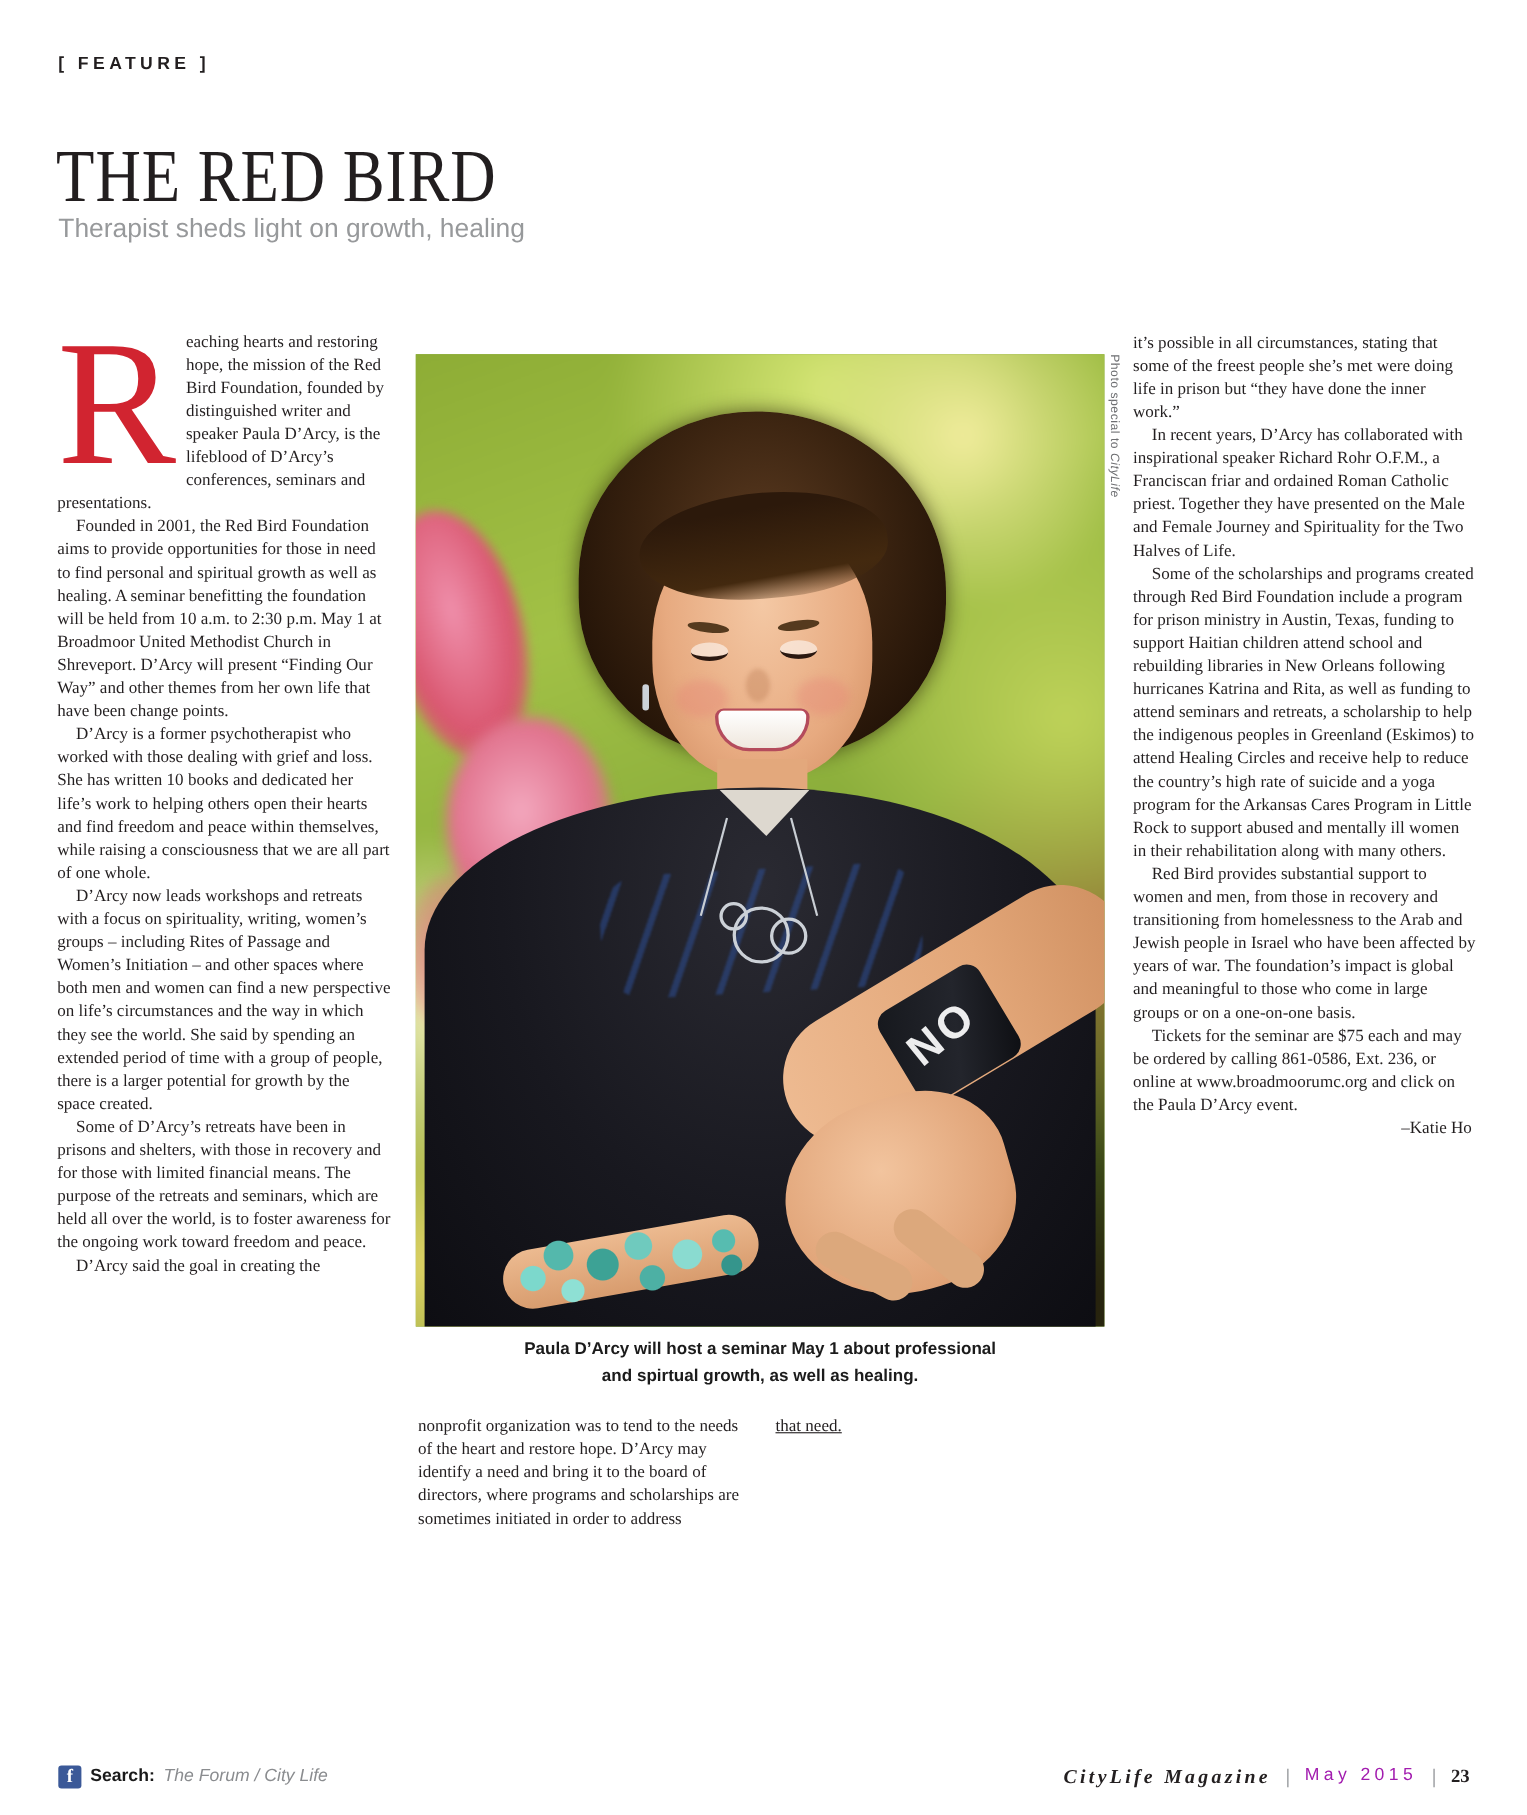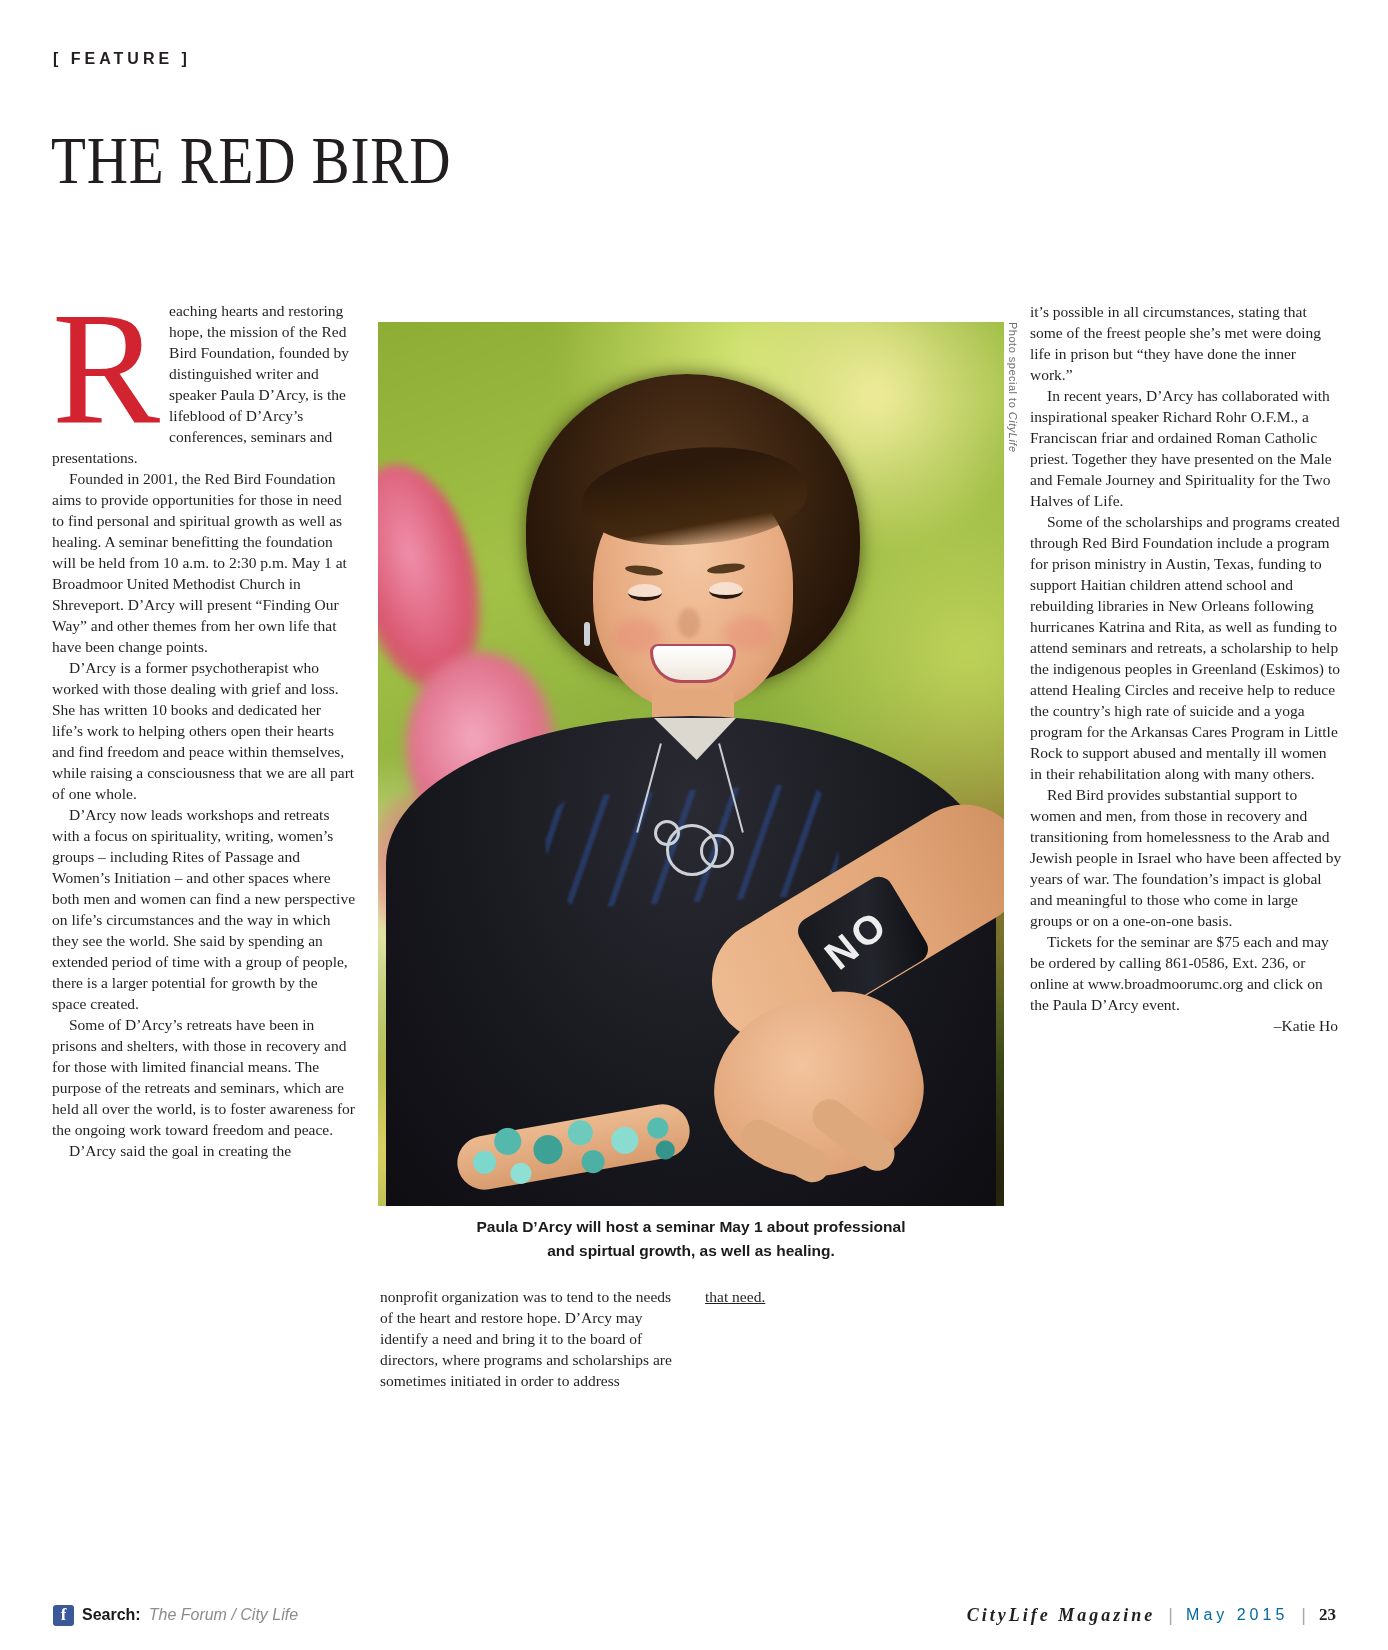--- a/index.html
+++ b/index.html
@@ -157,33 +157,34 @@
     display:flex; justify-content:space-between; align-items:center;
   }
   .footer-left { display:flex; align-items:center; gap:8px; }
   .fb-icon {
     width:21px; height:21px; border-radius:3px; background:#3b5998;
     color:#fff; text-align:center;
     font:bold 17px/20px "Liberation Serif","DejaVu Serif",serif;
   }
   .search-label { font:bold 16px "Liberation Sans","DejaVu Sans",sans-serif; color:#1a1a1a; }
   .search-value { font:italic 16px "Liberation Sans","DejaVu Sans",sans-serif; color:#8a8c8f; }
-  .footer-right { display:flex; align-items:center; gap:13px; }
+  .footer-right { display:flex; align-items:flex-start; gap:13px; }
   .mag-name { font:bold italic 18px "Liberation Serif","DejaVu Serif",serif; letter-spacing:3px; color:#231f20; }
   .pipe { font:300 18px "Liberation Sans","DejaVu Sans",sans-serif; color:#a7a9ac; }
-  .issue { font:16px "Liberation Sans","DejaVu Sans",sans-serif; letter-spacing:4px; color:#0369a1; }
+  .issue { font:16px "Liberation Sans","DejaVu Sans",sans-serif; letter-spacing:4px; color:#a21caf; }
   .pagenum { font:bold 17px "Liberation Serif","DejaVu Serif",serif; color:#231f20; }
 </style>
 </head>
 <body>
 
 <div class="page">
 
   <div class="feature-label">[ FEATURE ]</div>
   <h1 class="headline" style="margin:0;">THE RED BIRD</h1>
+  <div class="subtitle">Therapist sheds light on growth, healing</div>
 
   <div class="bodycol col-left">
     <p><span class="dropcap">R</span><span>eaching hearts and restoring hope, the mission of the Red Bird Foundation, founded by distinguished writer and speaker Paula D’Arcy, is the lifeblood of D’Arcy’s conferences, seminars and presentations.</span></p>
     <p class="ind">Founded in 2001, the Red Bird Foundation aims to provide opportunities for those in need to find personal and spiritual growth as well as healing. A seminar benefitting the foundation will be held from 10 a.m. to 2:30 p.m. May 1 at Broadmoor United Methodist Church in Shreveport. D’Arcy will present “Finding Our Way” and other themes from her own life that have been change points.</p>
     <p class="ind">D’Arcy is a former psychotherapist who worked with those dealing with grief and loss. She has written 10 books and dedicated her life’s work to helping others open their hearts and find freedom and peace within themselves, while raising a consciousness that we are all part of one whole.</p>
     <p class="ind">D’Arcy now leads workshops and retreats with a focus on spirituality, writing, women’s groups – including Rites of Passage and Women’s Initiation – and other spaces where both men and women can find a new perspective on life’s circumstances and the way in which they see the world. She said by spending an extended period of time with a group of people, there is a larger potential for growth by the space created.</p>
     <p class="ind">Some of D’Arcy’s retreats have been in prisons and shelters, with those in recovery and for those with limited financial means. The purpose of the retreats and seminars, which are held all over the world, is to foster awareness for the ongoing work toward freedom and peace.</p>
     <p class="ind">D’Arcy said the goal in creating the</p>
   </div>
 

